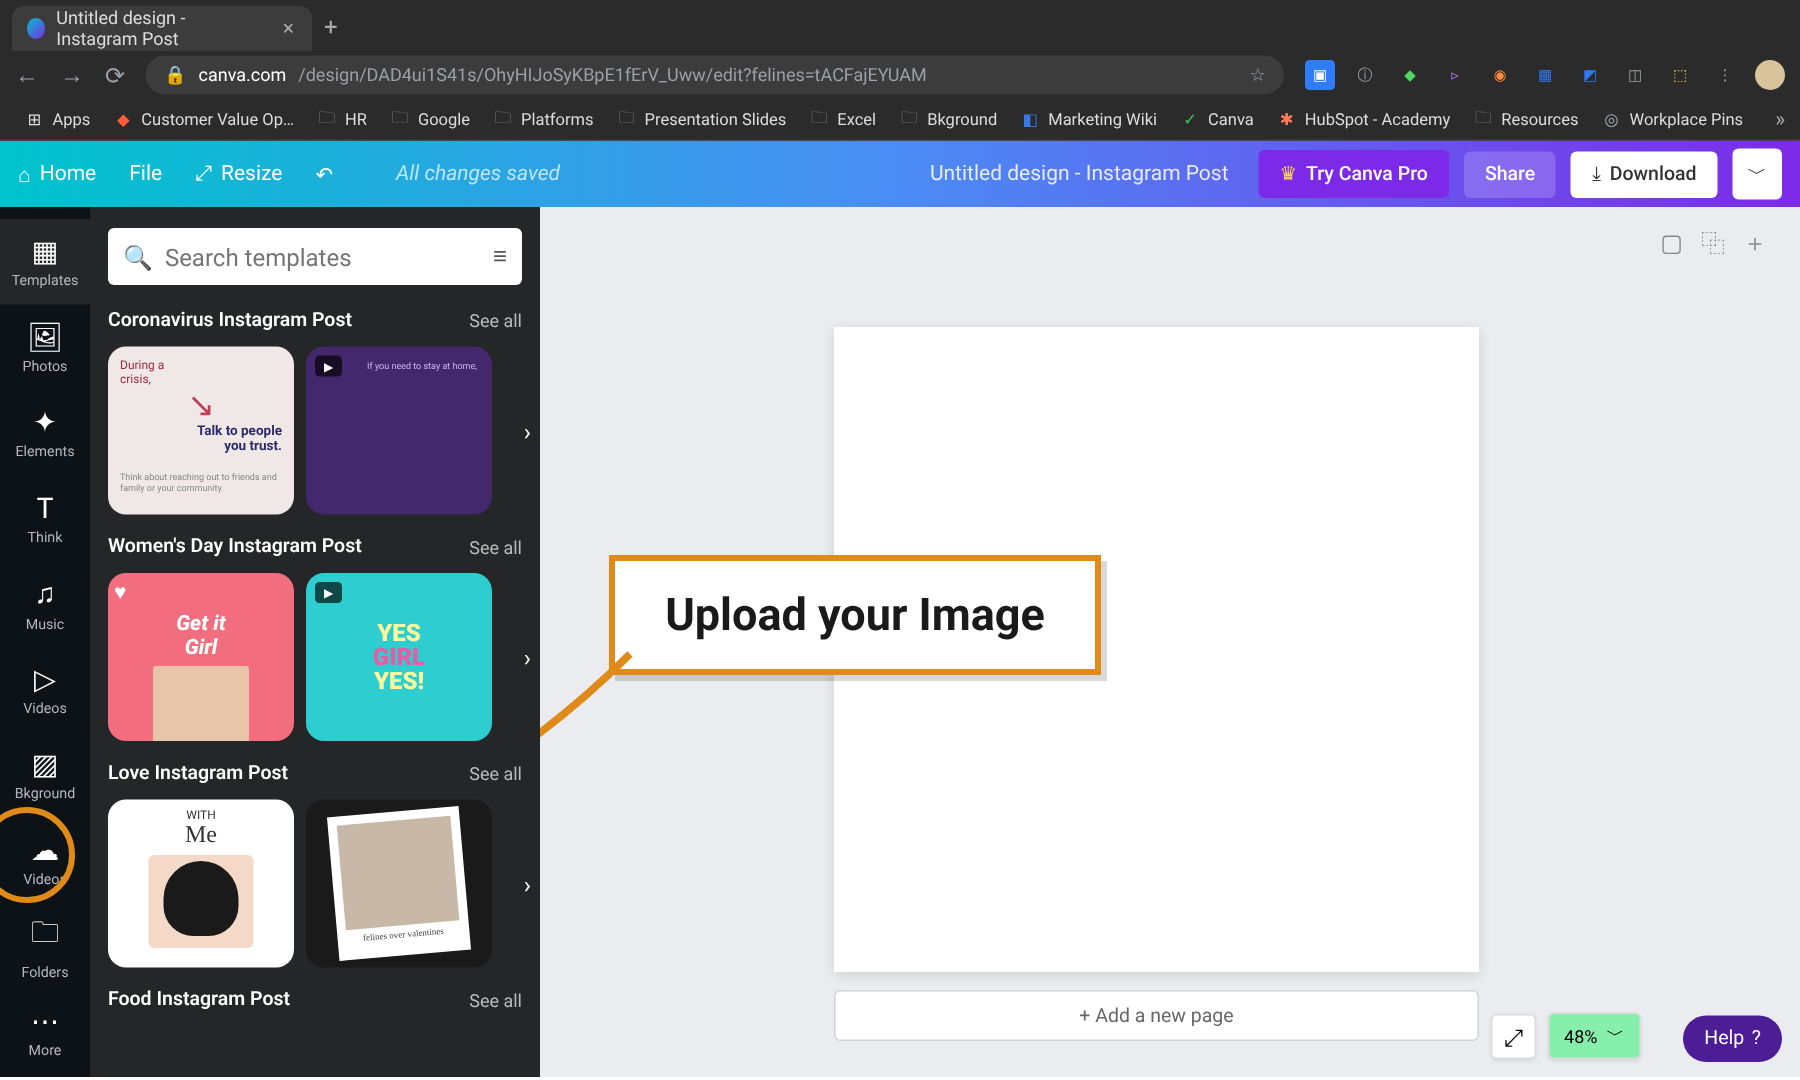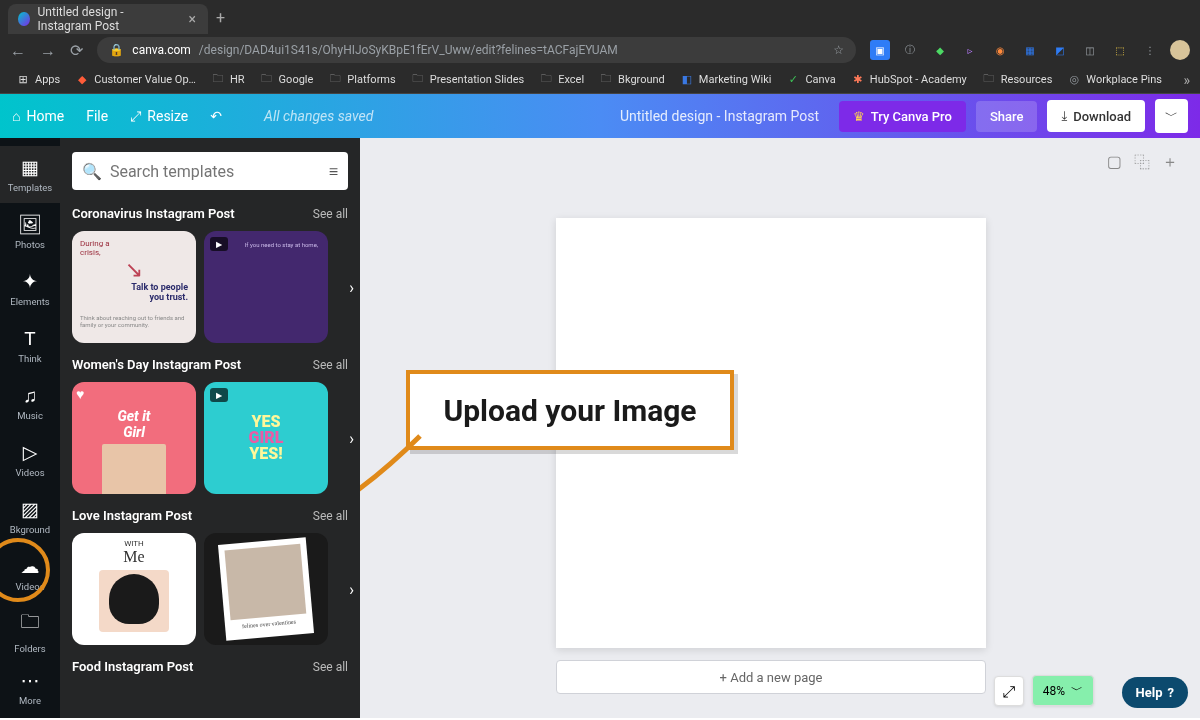--- a/index.html
+++ b/index.html
@@ -48,21 +48,21 @@
 .row-next{position:absolute;right:-6px;color:#fff;font-size:16px}
 .collapse-handle{position:absolute;right:-8px;top:50%;width:10px;height:40px;background:#252627;border-radius:0 4px 4px 0;display:flex;align-items:center;justify-content:center;color:#aaa;font-size:10px}
 .canvas-area{flex:1;position:relative;overflow:hidden}
 .canvas-tools{position:absolute;top:14px;right:22px;display:flex;gap:12px;color:#888;font-size:16px}
 .artboard{position:absolute;left:196px;top:80px;width:430px;height:430px;background:#fff;box-shadow:0 2px 8px rgba(0,0,0,.12)}
 .addpage{position:absolute;left:196px;top:522px;width:430px;height:34px;border:1px solid #d0d2d8;border-radius:4px;display:flex;align-items:center;justify-content:center;font-size:13px;color:#666;background:#fff}
 .callout{position:absolute;left:46px;top:232px;width:328px;height:80px;border:4px solid #e08a1a;background:#fff;display:flex;align-items:center;justify-content:center;font-size:30px;font-weight:700;color:#1a1a1a;box-shadow:4px 4px 0 rgba(0,0,0,.15)}
 .arrow-svg{position:absolute;left:-260px;top:268px;pointer-events:none}
 .zoom-ctrl{position:absolute;bottom:12px;right:106px;background:#86efac;border:1px solid #ddd;border-radius:4px;padding:6px 10px;font-size:12px;display:flex;align-items:center;gap:6px;box-shadow:0 1px 3px rgba(0,0,0,.1)}
 .resize-ctrl{position:absolute;bottom:12px;right:176px;background:#fff;border:1px solid #ddd;border-radius:4px;width:30px;height:30px;display:flex;align-items:center;justify-content:center;box-shadow:0 1px 3px rgba(0,0,0,.1)}
-.help-btn{position:absolute;bottom:10px;right:12px;background:#0c4a6e;color:#fff;border-radius:18px;padding:8px 14px;font-size:13px;font-weight:700;display:flex;align-items:center;gap:5px}
+.help-btn{position:absolute;bottom:10px;right:12px;background:#4c1d95;color:#fff;border-radius:18px;padding:8px 14px;font-size:13px;font-weight:400;display:flex;align-items:center;gap:5px}
 .uploads-circle{position:absolute;left:-14px;top:400px;width:64px;height:64px;border:4px solid #e08a1a;border-radius:50%;pointer-events:none;z-index:50}
 
 .t1{background:#efe8e7;padding:8px;font-size:8px;color:#9a2b3b}
 .t1 .ar{font-size:22px;color:#bd4255;text-align:center}
 .t1 b{color:#2b2b6b;display:block;text-align:right;font-size:9px}
 .t1 .ft{font-size:6px;color:#888;margin-top:12px}
 .t2{background:#43286e;padding:10px;color:#fff;font-size:8px}
 .t2 .sub{color:#e5a05c;font-size:7px}
 .t3{background:#f26d7d;color:#fff;text-align:center;padding:6px}
 .t3 .hd{font-weight:800;font-style:italic;font-size:14px;margin-top:20px}

